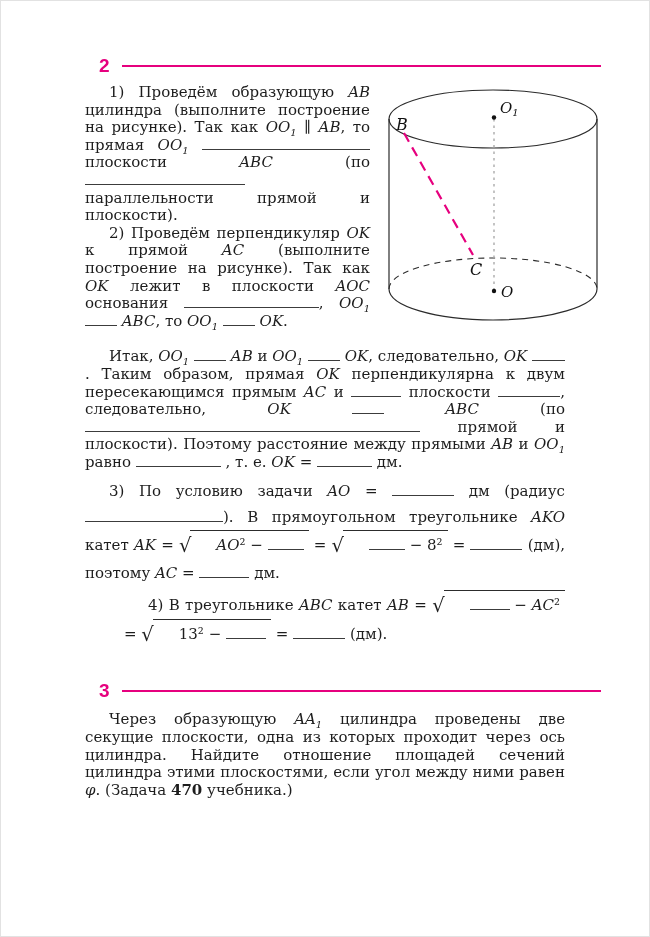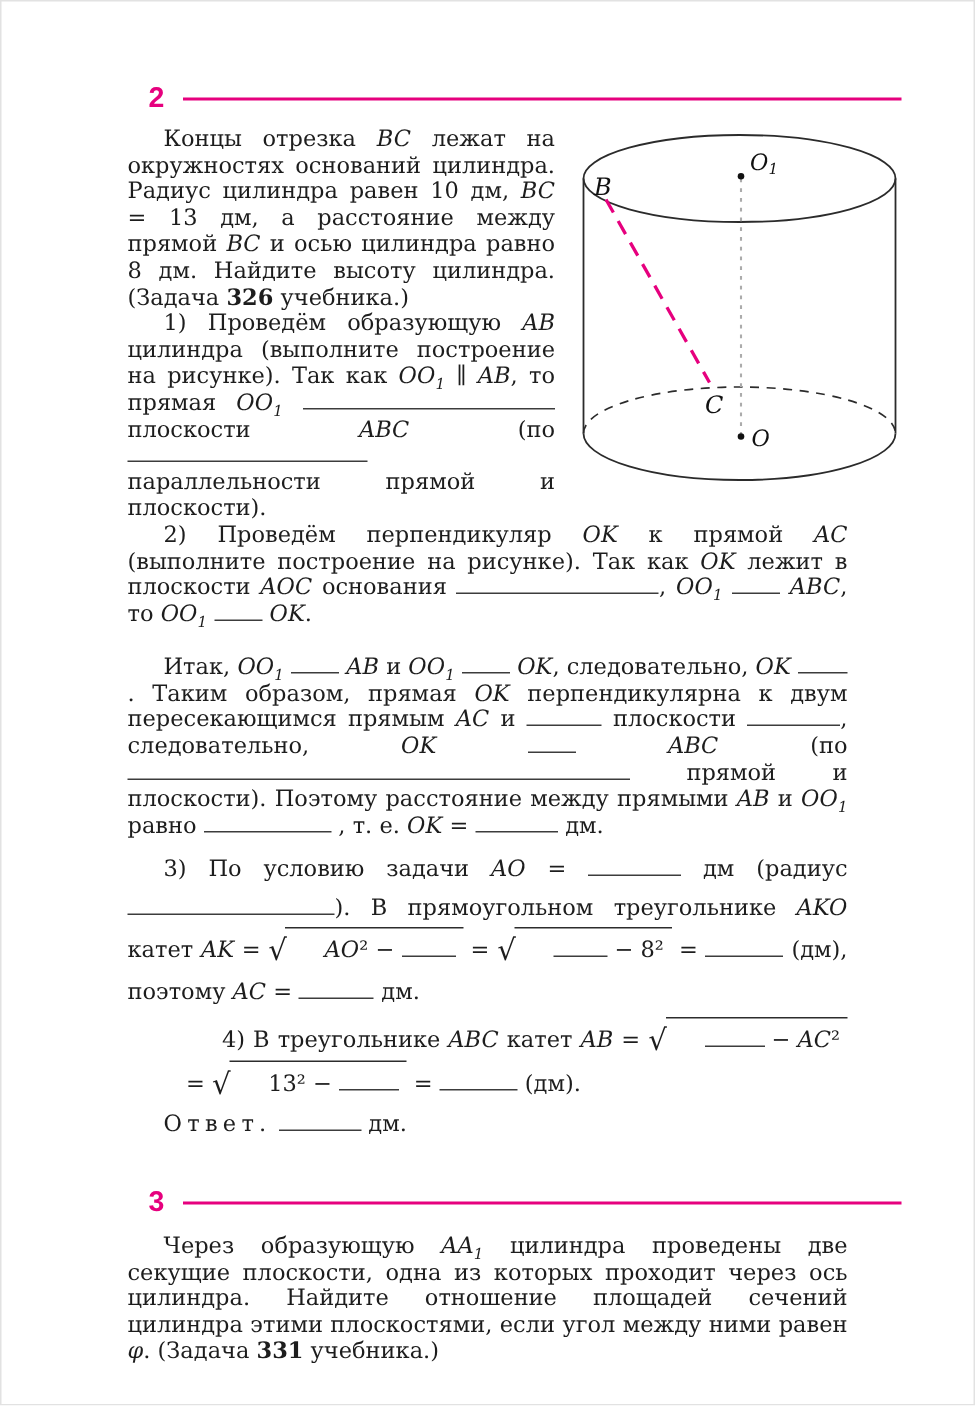--- a/index.html
+++ b/index.html
@@ -75,31 +75,29 @@
         <circle cx="114" cy="31.5" r="2.2" fill="#111"></circle>
         <circle cx="114" cy="205" r="2.2" fill="#111"></circle>
 
         <text x="16" y="44" font-size="16">B</text>
         <text x="90" y="189" font-size="16">C</text>
         <text x="120" y="27" font-size="15"><tspan>O</tspan><tspan font-size="10" dy="3">1</tspan></text>
         <text x="121" y="211" font-size="15">O</text>
       </svg>
     </figure>
 
-    <p class="para">Концы отрезка <span class="mi">BC</span> лежат на окружностях оснований цилиндра. Радиус цилиндра равен 10 дм, <span class="mi">BC</span> = 13 дм, а расстояние между прямой <span class="mi">BC</span> и осью цилиндра равно 8 дм. Найдите высоту цилиндра. (Задача <b>326</b> учебника.)</p>
 
 
     <p class="para">1) Проведём образующую <span class="mi">AB</span> цилиндра (выполните построение на рисунке). Так как <span class="mi">OO<sub>1</sub></span> ∥ <span class="mi">AB</span>, то прямая <span class="mi">OO<sub>1</sub></span> <span class="blank" style="width: 168px;"></span> плоскости <span class="mi">ABC</span> (по <span class="blank" style="width: 160px;"></span> параллельности прямой и плоскости).</p>
     <p class="para">2) Проведём перпендикуляр <span class="mi">OK</span> к прямой <span class="mi">AC</span> (выполните построение на рисунке). Так как <span class="mi">OK</span> лежит в плоскости <span class="mi">AOC</span> основания <span class="blank" style="width: 135px;"></span>, <span class="mi">OO<sub>1</sub></span> <span class="blank" style="width: 32px;"></span> <span class="mi">ABC</span>, то <span class="mi">OO<sub>1</sub></span> <span class="blank" style="width: 32px;"></span> <span class="mi">OK</span>.</p>
     <p class="para p-itak">Итак, <span class="mi">OO<sub>1</sub></span> <span class="blank" style="width: 32px;"></span> <span class="mi">AB</span> и <span class="mi">OO<sub>1</sub></span> <span class="blank" style="width: 32px;"></span> <span class="mi">OK</span>, следовательно, <span class="mi">OK</span> <span class="blank" style="width: 33px;"></span> . Таким образом, прямая <span class="mi">OK</span> перпендикулярна к двум пересекающимся прямым <span class="mi">AC</span> и <span class="blank" style="width: 50px;"></span> плоскости <span class="blank" style="width: 62px;"></span>, следовательно, <span class="mi">OK</span> <span class="blank" style="width: 32px;"></span> <span class="mi">ABC</span> (по <span class="blank" style="width: 335px;"></span> прямой и плоскости). Поэтому расстояние между прямыми <span class="mi">AB</span> и <span class="mi">OO<sub>1</sub></span> равно <span class="blank" style="width: 85px;"></span> , т. е. <span class="mi">OK</span> = <span class="blank" style="width: 55px;"></span> дм.</p>
     <p class="para roomy p-step3">3) По условию задачи <span class="mi">AO</span> = <span class="blank" style="width: 62px;"></span> дм (радиус <span class="blank" style="width: 138px;"></span>). В прямоугольном треугольнике <span class="mi">AKO</span> катет <span class="mi">AK</span> = <span class="sqrt"><span class="rad">√</span><span class="vinc"><span class="mi">AO</span>² − <span class="blank" style="width: 36px;"></span></span></span> = <span class="sqrt"><span class="rad">√</span><span class="vinc"><span class="blank" style="width: 36px;"></span> − 8²</span></span> = <span class="blank" style="width: 52px;"></span> (дм), поэтому <span class="mi">AC</span> = <span class="blank" style="width: 50px;"></span> дм.</p>
     <p class="para roomy p-step4">4) В треугольнике <span class="mi">ABC</span> катет <span class="mi">AB</span> = <span class="sqrt"><span class="rad">√</span><span class="vinc"><span class="blank" style="width: 40px;"></span> − <span class="mi">AC</span>²</span></span> = <span class="sqrt"><span class="rad">√</span><span class="vinc">13² − <span class="blank" style="width: 40px;"></span></span></span> = <span class="blank" style="width: 52px;"></span> (дм).</p>
-    <p class="para p-answer"><span class="spaced">Ответ.</span> <span class="blank" style="width: 55px;"></span> дм.</p>
   </div>
 
   <div class="prob-header h3-header">
     <span class="prob-num">3</span>
     <span class="prob-rule"></span>
   </div>
 
-  <p class="para">Через образующую <span class="mi">AA<sub>1</sub></span> цилиндра проведены две секущие плоскости, одна из которых проходит через ось цилиндра. Найдите отношение площадей сечений цилиндра этими плоскостями, если угол между ними равен <span class="mi">φ</span>. (Задача <b>331</b> учебника.)</p>
+  <p class="para">Через образующую <span class="mi">AA<sub>1</sub></span> цилиндра проведены две секущие плоскости, одна из которых проходит через ось цилиндра. Найдите отношение площадей сечений цилиндра этими плоскостями, если угол между ними равен <span class="mi">φ</span>. (Задача <b>470</b> учебника.)</p>
 
 </div>
 
 </body></html>

